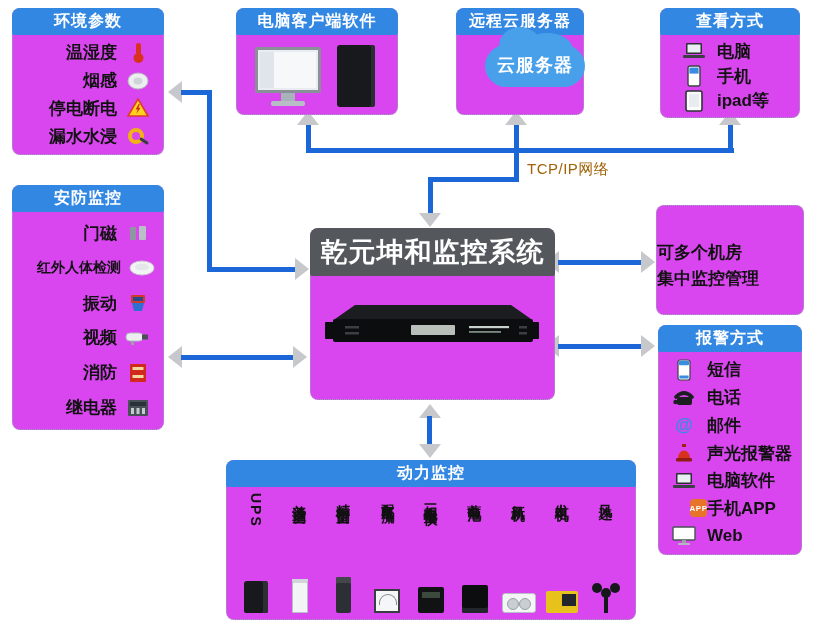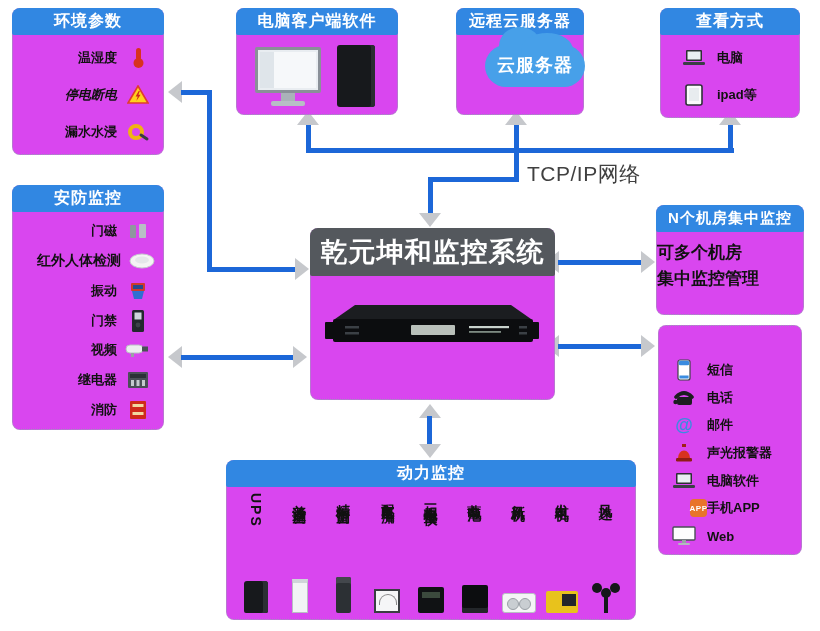--- a/index.html
+++ b/index.html
@@ -11,21 +11,21 @@
   .dbox { position:absolute; border:1.5px dotted #97a6b4; border-radius:8px; background:#d946ef; }
   .bhead { position:absolute; left:-1px; right:-1px; top:-1px; height:27px; background:#3187e2;
            border-radius:8px 8px 2px 2px; color:#fff; font-size:16px; font-weight:bold;
            display:flex; align-items:center; justify-content:center; letter-spacing:1px; }
 
   
   .rows { position:absolute; left:0; right:0; display:flex; flex-direction:column; }
   .row { display:flex; align-items:center; }
   .row.r-end { justify-content:flex-end; padding-right:12px; gap:8px; }
   .row.r-start { justify-content:flex-start; padding-left:12px; gap:10px; }
-  .lbl { font-size:13px; font-weight:bold; color:#111; white-space:nowrap; }
+  .lbl { font-size:17px; font-weight:bold; color:#111; white-space:nowrap; }
   .ico { width:26px; height:22px; display:flex; align-items:center; justify-content:center; flex:none; }
 
   
   .ln { position:absolute; background:#1c67d8; }
   .ah { position:absolute; width:0; height:0; }
   .ah.up    { border-left:11px solid transparent; border-right:11px solid transparent; border-bottom:14px solid #c6c8cc; }
   .ah.down  { border-left:11px solid transparent; border-right:11px solid transparent; border-top:14px solid #c6c8cc; }
   .ah.left  { border-top:11px solid transparent; border-bottom:11px solid transparent; border-right:14px solid #c6c8cc; }
   .ah.right { border-top:11px solid transparent; border-bottom:11px solid transparent; border-left:14px solid #c6c8cc; }
 
@@ -77,21 +77,21 @@
   .d-anem { width:28px; height:30px; position:relative; }
   .d-anem::before { content:""; position:absolute; left:12px; top:8px; width:4px; height:22px; background:#15171a; }
   .d-anem::after { content:""; position:absolute; left:0; top:0; width:10px; height:10px; border-radius:50%; background:#15171a;
                    box-shadow:18px 0 0 #15171a, 9px 5px 0 #15171a; }
 
   
   .email-icon::before { content:"@"; font-size:18px; font-weight:bold; color:#3a8ce0; }
   .app-badge { width:24px; height:18px; background:#e8742a; border-radius:4px; color:#fff; font-size:8px; font-weight:bold;
                display:flex; align-items:center; justify-content:center; letter-spacing:.5px;margin-left:29px; }
 
-  .tcp { position:absolute; font-size:21px; color:#404040; letter-spacing:.5px; }
+  .tcp { position:absolute; font-size:15px; color:#a16207; letter-spacing:.5px; }
 </style>
 </head>
 <body>
 
 <div id="stage">
 
   <div class="ln" style="left:306px;top:148px;width:428px;height:5px;"></div>
   <div class="ln" style="left:306px;top:125px;width:5px;height:28px;"></div>
   <div class="ah up" style="left:297px;top:111px;"></div>
   <div class="ln" style="left:514px;top:125px;width:5px;height:28px;"></div>
@@ -132,21 +132,30 @@
     <div class="rows" style="top:30px;bottom:4px;">
       <div class="row r-end" style="flex:1;">
         <span class="lbl">温湿度</span>
         <span class="ico">
           <svg width="20" height="22" viewBox="0 0 20 22">
               <rect x="8" y="1" width="5" height="12" rx="2.5" fill="#d8321f"></rect>
               <circle cx="10.5" cy="16" r="5" fill="#d8321f"></circle>
             </svg>
         </span>
       </div>
-      <div class="row r-end" style="flex:1;font-style:italic;">
+      <div class="row r-end" style="flex:1;">
+        <span class="lbl">烟感</span>
+        <span class="ico">
+          <svg width="22" height="20" viewBox="0 0 22 20">
+              <ellipse cx="11" cy="10" rx="10" ry="8" fill="#eceeef" stroke="#b6bcc1"></ellipse>
+              <ellipse cx="11" cy="10" rx="4.5" ry="3.5" fill="#cfd4d8"></ellipse>
+            </svg>
+        </span>
+      </div>
+      <div class="row r-end" style="flex:1;">
         <span class="lbl">停电断电</span>
         <span class="ico">
           <svg width="22" height="20" viewBox="0 0 22 20">
               <path d="M11 1 L21 18 H1 Z" fill="#ffd21e" stroke="#e03c2f" stroke-width="1.6"></path>
               <path d="M11.7 6 L8.6 11.4 h2.2 L9.3 16 l4.3-6.2 h-2.2 l1.4-3.8 Z" fill="#cf2a1b"></path>
             </svg>
         </span>
       </div>
       <div class="row r-end" style="flex:1;">
         <span class="lbl">漏水水浸</span>
@@ -185,20 +194,29 @@
           <svg width="24" height="18" viewBox="0 0 24 18">
               <rect x="4" y="1" width="16" height="11" rx="1" fill="#2b2f33"></rect>
               <rect x="5.5" y="2.5" width="13" height="8" fill="#e9eef2"></rect>
               <rect x="1" y="13" width="22" height="3" rx="1.2" fill="#3a3f44"></rect>
             </svg>
         </span>
         <span class="lbl">电脑</span>
       </div>
       <div class="row r-start" style="flex:1;padding-left:20px;">
         <span class="ico">
+          <svg width="14" height="22" viewBox="0 0 14 22">
+              <rect x="1" y="1" width="12" height="20" rx="2" fill="#fff" stroke="#3c4246" stroke-width="1.4"></rect>
+              <rect x="2.4" y="2.6" width="9.2" height="6" fill="#3a8ce0"></rect>
+            </svg>
+        </span>
+        <span class="lbl">手机</span>
+      </div>
+      <div class="row r-start" style="flex:1;padding-left:20px;">
+        <span class="ico">
           <svg width="18" height="22" viewBox="0 0 18 22">
               <rect x="1" y="1" width="16" height="20" rx="2" fill="#fbfbfb" stroke="#2e3338" stroke-width="1.6"></rect>
               <rect x="4" y="4" width="10" height="13" fill="#e8ecef"></rect>
             </svg>
         </span>
         <span class="lbl">ipad等</span>
       </div>
     </div>
   </div>
 
@@ -227,58 +245,48 @@
         <span class="lbl">振动</span>
         <span class="ico">
           <svg width="22" height="22" viewBox="0 0 22 22">
               <rect x="4" y="3" width="14" height="8" rx="1" fill="#cf3a2a"></rect>
               <rect x="6" y="5" width="10" height="4" fill="#274a8e"></rect>
               <path d="M5 11 h12 l-2 8 h-8 Z" fill="#2f6fd0"></path>
             </svg>
         </span>
       </div>
       <div class="row r-end" style="flex:1;">
-        <span class="lbl">门禁</span>
-        <span class="ico">
-          <svg width="14" height="24" viewBox="0 0 14 24">
-              <rect x="1" y="1" width="12" height="22" rx="1.5" fill="#23282e"></rect>
-              <rect x="3.5" y="3.5" width="7" height="7" fill="#cfd6dd"></rect>
-              <circle cx="7" cy="16" r="2.4" fill="#3c434a"></circle>
-            </svg>
-        </span>
-      </div>
-      <div class="row r-end" style="flex:1;">
         <span class="lbl">视频</span>
         <span class="ico">
           <svg width="26" height="18" viewBox="0 0 26 18">
               <rect x="1" y="4" width="17" height="8" rx="4" fill="#eceeef" stroke="#b9bfc4"></rect>
               <rect x="17" y="5.5" width="6" height="5" fill="#4a5056"></rect>
               <rect x="6" y="12" width="3" height="4" fill="#9aa1a7"></rect>
+            </svg>
+        </span>
+      </div>
+      <div class="row r-end" style="flex:1;">
+        <span class="lbl">消防</span>
+        <span class="ico">
+          <svg width="20" height="22" viewBox="0 0 20 22">
+              <rect x="2" y="2" width="16" height="18" rx="1" fill="#cf2a1b"></rect>
+              <rect x="4.5" y="5" width="11" height="3" fill="#f1d9a0"></rect>
+              <rect x="4.5" y="13" width="11" height="3" fill="#f1d9a0"></rect>
             </svg>
         </span>
       </div>
       <div class="row r-end" style="flex:1;">
         <span class="lbl">继电器</span>
         <span class="ico">
           <svg width="24" height="22" viewBox="0 0 24 22">
               <rect x="2" y="3" width="20" height="16" rx="1" fill="#4a5057"></rect>
               <rect x="4" y="5" width="16" height="4" fill="#2c3137"></rect>
               <rect x="5" y="11" width="3" height="6" fill="#c5cacf"></rect>
               <rect x="10.5" y="11" width="3" height="6" fill="#c5cacf"></rect>
               <rect x="16" y="11" width="3" height="6" fill="#c5cacf"></rect>
-            </svg>
-        </span>
-      </div>
-      <div class="row r-end" style="flex:1;">
-        <span class="lbl">消防</span>
-        <span class="ico">
-          <svg width="20" height="22" viewBox="0 0 20 22">
-              <rect x="2" y="2" width="16" height="18" rx="1" fill="#cf2a1b"></rect>
-              <rect x="4.5" y="5" width="11" height="3" fill="#f1d9a0"></rect>
-              <rect x="4.5" y="13" width="11" height="3" fill="#f1d9a0"></rect>
             </svg>
         </span>
       </div>
     </div>
   </div>
 
   <div class="dbox" style="left:310px;top:228px;width:245px;height:172px;">
     <div class="chead">乾元坤和监控系统</div>
     <div class="rack">
       <svg width="218" height="58" viewBox="0 0 218 58">
@@ -291,28 +299,28 @@
         <rect x="146" y="40" width="32" height="1.8" fill="#7d8a82"></rect>
         <rect x="22" y="35" width="14" height="2.5" fill="#3b4045"></rect>
         <rect x="22" y="41" width="14" height="2.5" fill="#3b4045"></rect>
         <rect x="196" y="35" width="8" height="2.5" fill="#3b4045"></rect>
         <rect x="196" y="41" width="8" height="2.5" fill="#3b4045"></rect>
       </svg>
     </div>
   </div>
 
   <div class="dbox" style="left:656px;top:205px;width:148px;height:110px;">
-    <div class="bhead" style="font-size:15px;">N个机房集中监控</div>
     <div class="nbody">
       <div>可多个机房</div>
       <div>集中监控管理</div>
     </div>
   </div>
 
   <div class="dbox" style="left:658px;top:325px;width:144px;height:230px;">
+    <div class="bhead">报警方式</div>
     <div class="rows" style="top:30px;bottom:4px;">
       <div class="row r-start" style="flex:1;">
         <span class="ico">
           <svg width="14" height="22" viewBox="0 0 14 22">
               <rect x="1" y="1" width="12" height="20" rx="2" fill="#fff" stroke="#3c4246" stroke-width="1.2"></rect>
               <rect x="1.8" y="1.8" width="10.4" height="4.5" rx="1.5" fill="#3a8ce0"></rect>
               <rect x="2.4" y="16.5" width="9.2" height="3" fill="#3a8ce0"></rect>
             </svg>
         </span>
         <span class="lbl">短信</span>

